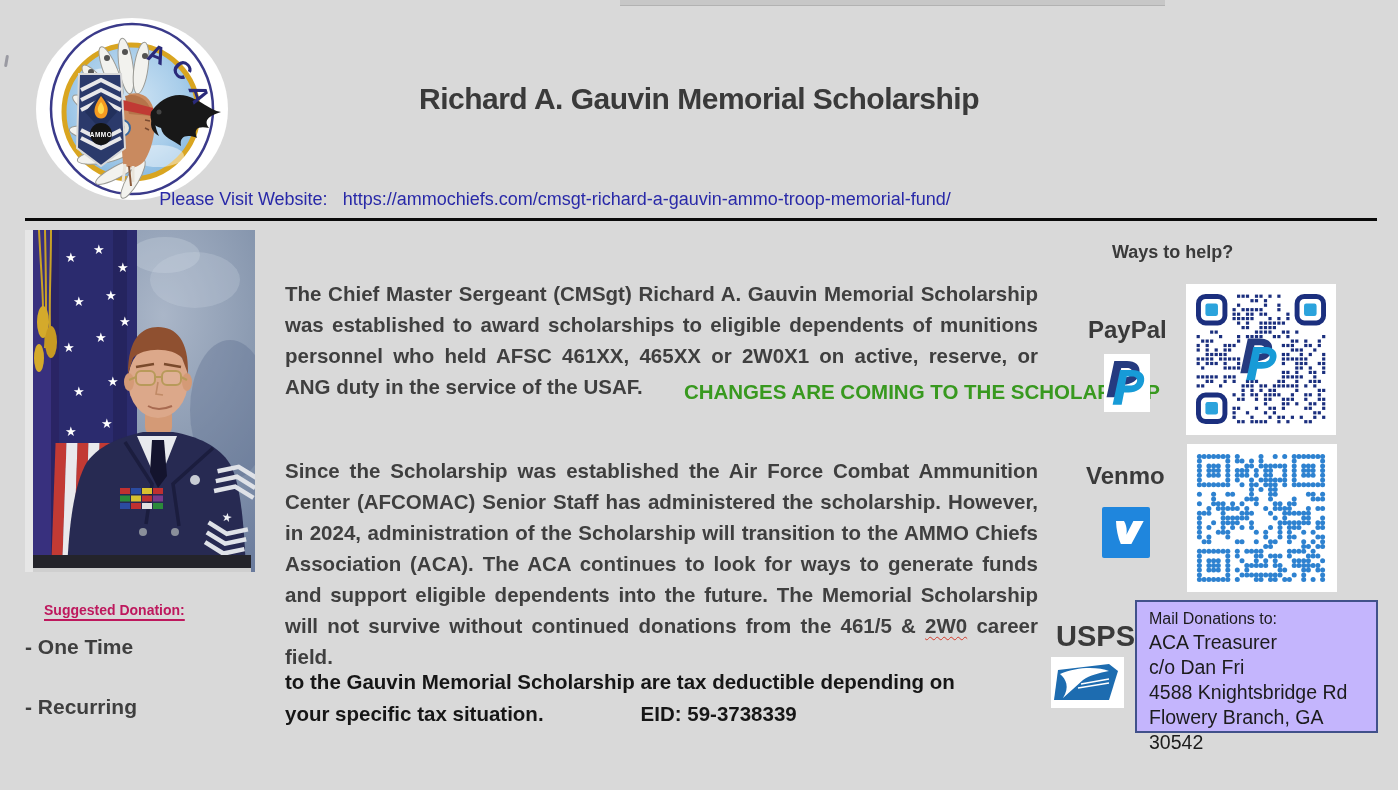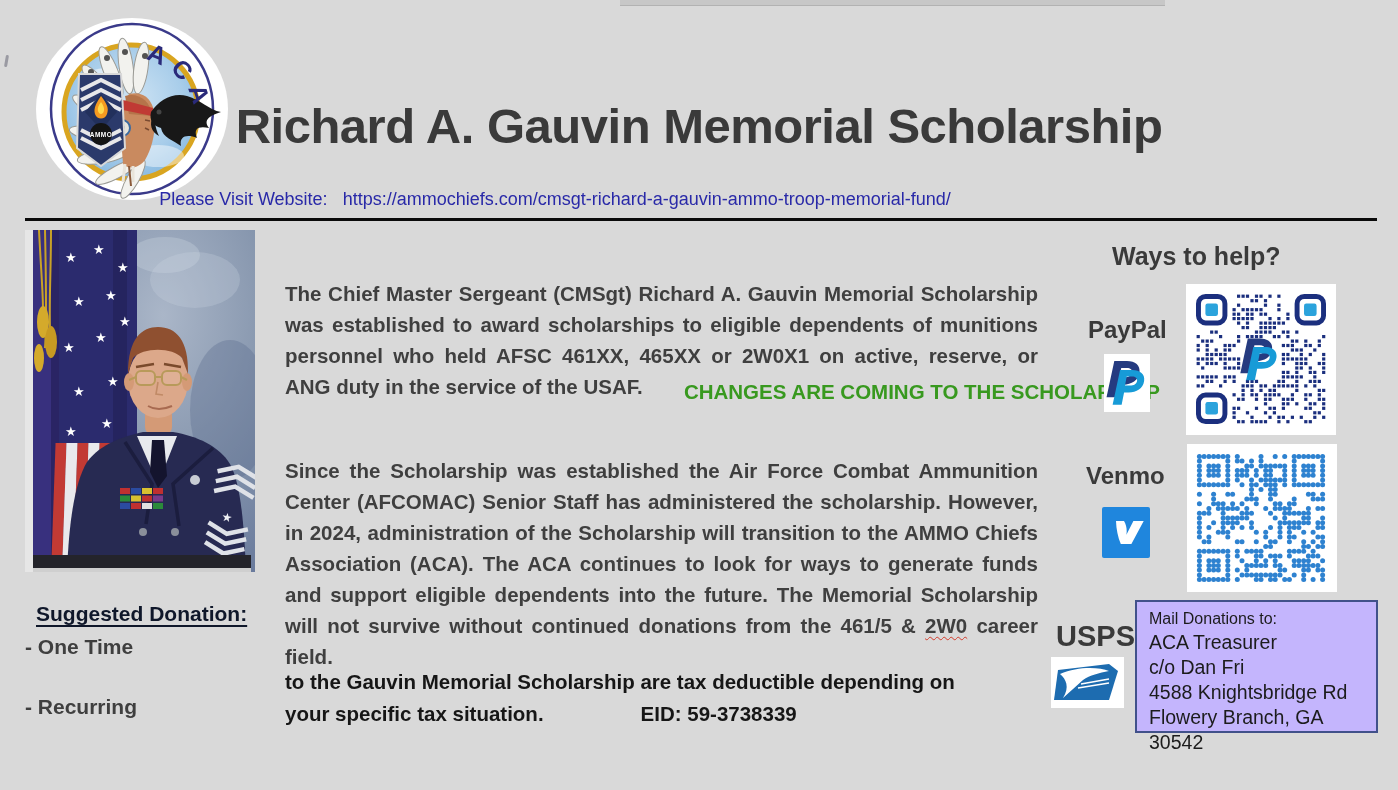--- a/index.html
+++ b/index.html
@@ -3,45 +3,45 @@
 <meta charset="utf-8">
 <style>
   html,body{margin:0;padding:0;}
   body{font-family:"Liberation Sans", sans-serif;background:#b8b8b8;}
   .stage{position:relative;width:1398px;height:790px;background:#d9d9d9;overflow:hidden;}
   .abs{position:absolute;}
 
   .top-strip{left:620px;top:0;width:545px;height:5px;background:#c7c7c7;border-bottom:1px solid #b2b2b2;}
   .artifact{left:5px;top:55px;width:3px;height:12px;background:#9a9aa2;border-radius:2px;transform:rotate(10deg);}
 
-  .title{left:0;top:98px;width:1398px;text-align:center;font-size:49px;font-weight:700;
+  .title{left:0;top:82px;width:1398px;text-align:center;font-size:30px;font-weight:700;
          color:#3a3a3a;letter-spacing:-0.5px;}
   .website{left:0;top:189px;width:1110px;text-align:center;font-size:18px;font-weight:500;color:#2929a8;}
   .website .gap{display:inline-block;width:10px;}
   .rule{left:25px;top:218px;width:1352px;height:3px;background:#0a0a0a;}
 
   .photo{left:25px;top:230px;width:230px;height:342px;}
   .logo{left:33px;top:16px;width:198px;height:188px;}
 
   .col{left:285px;width:753px;color:#3f3f3f;font-weight:700;font-size:20.5px;line-height:31px;text-align:justify;margin-top:36px;}
   .p1{top:242px;}
   .green-head{left:285px;top:380px;width:875px;text-align:right;font-size:20.5px;font-weight:700;color:#38991f;}
   .p2{top:419px;}
   .sq{text-decoration-line:underline;text-decoration-style:wavy;text-decoration-color:#d43a2a;
       text-decoration-thickness:1px;text-underline-offset:3px;}
   .p3{left:285px;top:666px;width:753px;color:#161616;font-weight:700;font-size:20.5px;line-height:32px;}
   .p3 .row{display:block;}
   .p3 .eid{margin-left:97px;}
 
-  .sugg-head{left:36px;top:602px;font-size:21px;font-weight:700;color:#0f172a;
+  .sugg-head{left:44px;top:602px;font-size:14px;font-weight:700;color:#be185d;
              text-decoration:underline;text-decoration-thickness:2px;text-underline-offset:4px;}
   .sugg-item{left:25px;font-size:21px;font-weight:700;color:#3f3f3f;}
   .sugg-1{top:635px;} .sugg-2{top:695px;}
 
-  .ways-head{left:1112px;top:242px;font-size:25px;font-weight:700;color:#3a3a3a;}
+  .ways-head{left:1112px;top:242px;font-size:18px;font-weight:700;color:#3a3a3a;}
   .pay-label{left:1088px;top:316px;font-size:24px;font-weight:700;color:#3a3a3a;}
   .venmo-label{left:1086px;top:462px;font-size:24px;font-weight:700;color:#3a3a3a;}
   .usps-label{left:1056px;top:620px;font-size:29px;font-weight:700;color:#3a3a3a;}
 
   .pp-logo{left:1104px;top:354px;width:46px;height:58px;background:#fff;}
   .venmo-logo{left:1102px;top:507px;width:48px;height:51px;background:#1f86dd;border-radius:2px;}
   .usps-logo{left:1051px;top:657px;width:73px;height:51px;background:#fff;}
 
   .qr{background:#fff;}
   .qr-paypal{left:1186px;top:284px;width:150px;height:151px;}

